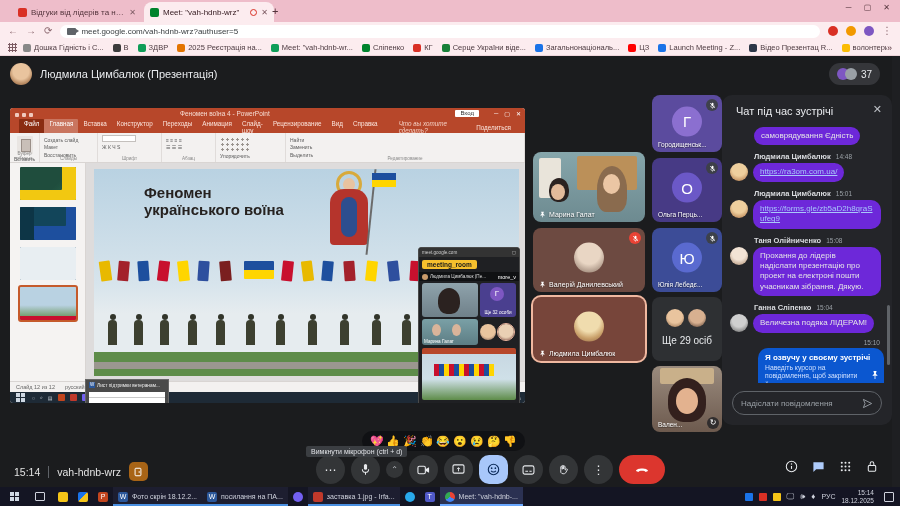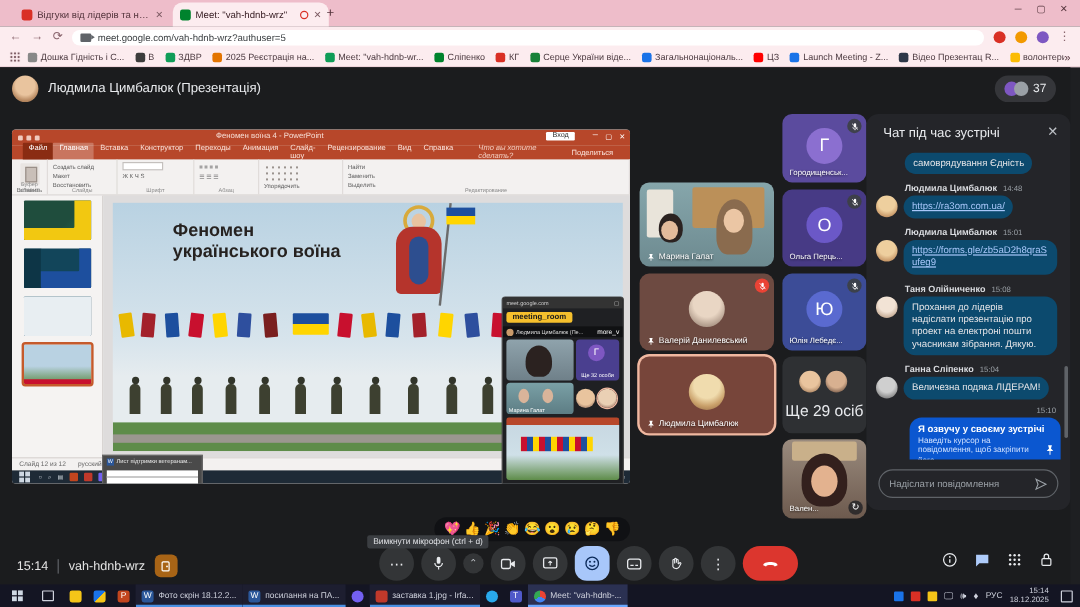--- a/index.html
+++ b/index.html
@@ -120,21 +120,21 @@
 .micoff{position:absolute;top:4px;right:4px;width:12px;height:12px;border-radius:50%;background:rgba(60,64,67,.9);display:flex;align-items:center;justify-content:center}
 .micoff.red{background:#ea4335}
 .lav{width:30px;height:30px;border-radius:50%;display:flex;align-items:center;justify-content:center;color:#fff;font-size:15px;margin:0 auto}
 .cent{position:absolute;left:0;right:0;top:50%;transform:translateY(-58%)}
 .pin{width:7px;height:7px;flex:none}
 
 .chatp{position:absolute;left:722px;top:39px;width:170px;height:330px;background:#242529;border-radius:10px;overflow:hidden}
 .chh{position:absolute;left:14px;top:10px;font-size:11px;color:#e8eaed}
 .chx{position:absolute;right:10px;top:8px;font-size:11px;color:#bdc1c6}
 .chbody{position:absolute;left:8px;top:32px;right:8px;bottom:42px;overflow:hidden;font-size:8px}
-.bub{display:inline-block;background:#0c4a6e;border-radius:10px;padding:4px 7px;color:#e3e3e6;max-width:128px;line-height:1.3}
+.bub{display:inline-block;background:#6d28d9;border-radius:10px;padding:4px 7px;color:#e3e3e6;max-width:128px;line-height:1.3}
 .bub.link{color:#a8c7fa;text-decoration:underline;word-break:break-all}
 .msg{margin:7px 0 2px}
 .mhead{display:flex;gap:5px;align-items:baseline;margin:0 0 2px 24px}
 .mauthor{font-size:7.5px;font-weight:bold;color:#dadce0;white-space:nowrap}
 .mtime{font-size:6.5px;color:#9aa0a6}
 .mrow{display:flex;gap:5px;align-items:flex-start}
 .mav{width:18px;height:18px;border-radius:50%;flex:none}
 .a1{background:radial-gradient(circle at 50% 35%,#eecf9e 45%,#c99a6a 75%,#8a5f3e)}
 .a2{background:radial-gradient(circle at 50% 35%,#cfcfcf 45%,#8f8f8f 75%,#5a5a5a)}
 .a3{background:radial-gradient(circle at 50% 35%,#f2e3d5 45%,#c9b09a 75%,#7d6450)}
@@ -584,21 +584,21 @@
             <path d="M2.4 5.4a2.6 2.6 0 0 0 5.2 0M5 8v1.4" stroke="#fff" stroke-width=".9" fill="none"></path>
             <path d="M1.5 1.5l7 7" stroke="#fff" stroke-width="1"></path>
           </svg>
         </span>
       <span class="tname" style="font-size:6.5px">Юлія Лебедє...</span>
     </div>
 
     <div class="vt" style="left:652px;top:241px;width:70px;height:64px;background:#2e3033">
       <span class="ab" style="left:14px;top:12px;width:18px;height:18px;border-radius:50%;background:radial-gradient(circle at 50% 38%,#e9c49e 50%,#8a6242)"></span>
       <span class="ab" style="left:36px;top:12px;width:18px;height:18px;border-radius:50%;background:radial-gradient(circle at 50% 38%,#d8b090 50%,#4a3328)"></span>
-      <span class="ab" style="left:0;right:0;top:38px;text-align:center;font-size:13px;color:#e8eaed">Ще 29 осіб</span>
+      <span class="ab" style="left:0;right:0;top:38px;text-align:center;font-size:10px;color:#e8eaed">Ще 29 осіб</span>
     </div>
 
     <div class="vt" style="left:652px;top:310px;width:70px;height:66px;background:linear-gradient(180deg,#9a8b7e 0%,#6d5a4e 100%)">
       <i class="ab" style="left:8px;top:2px;width:54px;height:16px;background:#c9b08a;border-radius:2px"></i>
       <i class="ab" style="left:16px;top:12px;width:38px;height:44px;border-radius:50% 50% 40% 40%;background:#33201d"></i>
       <i class="ab" style="left:24px;top:22px;width:22px;height:26px;border-radius:50%;background:#e3b28f"></i>
       <span class="tname" style="font-size:6.5px">Вален...</span>
       <span class="ab" style="right:3px;bottom:3px;width:12px;height:12px;border-radius:50%;background:rgba(32,33,36,.8);color:#fff;font-size:8px;text-align:center;line-height:12px">↻</span>
     </div>
 

